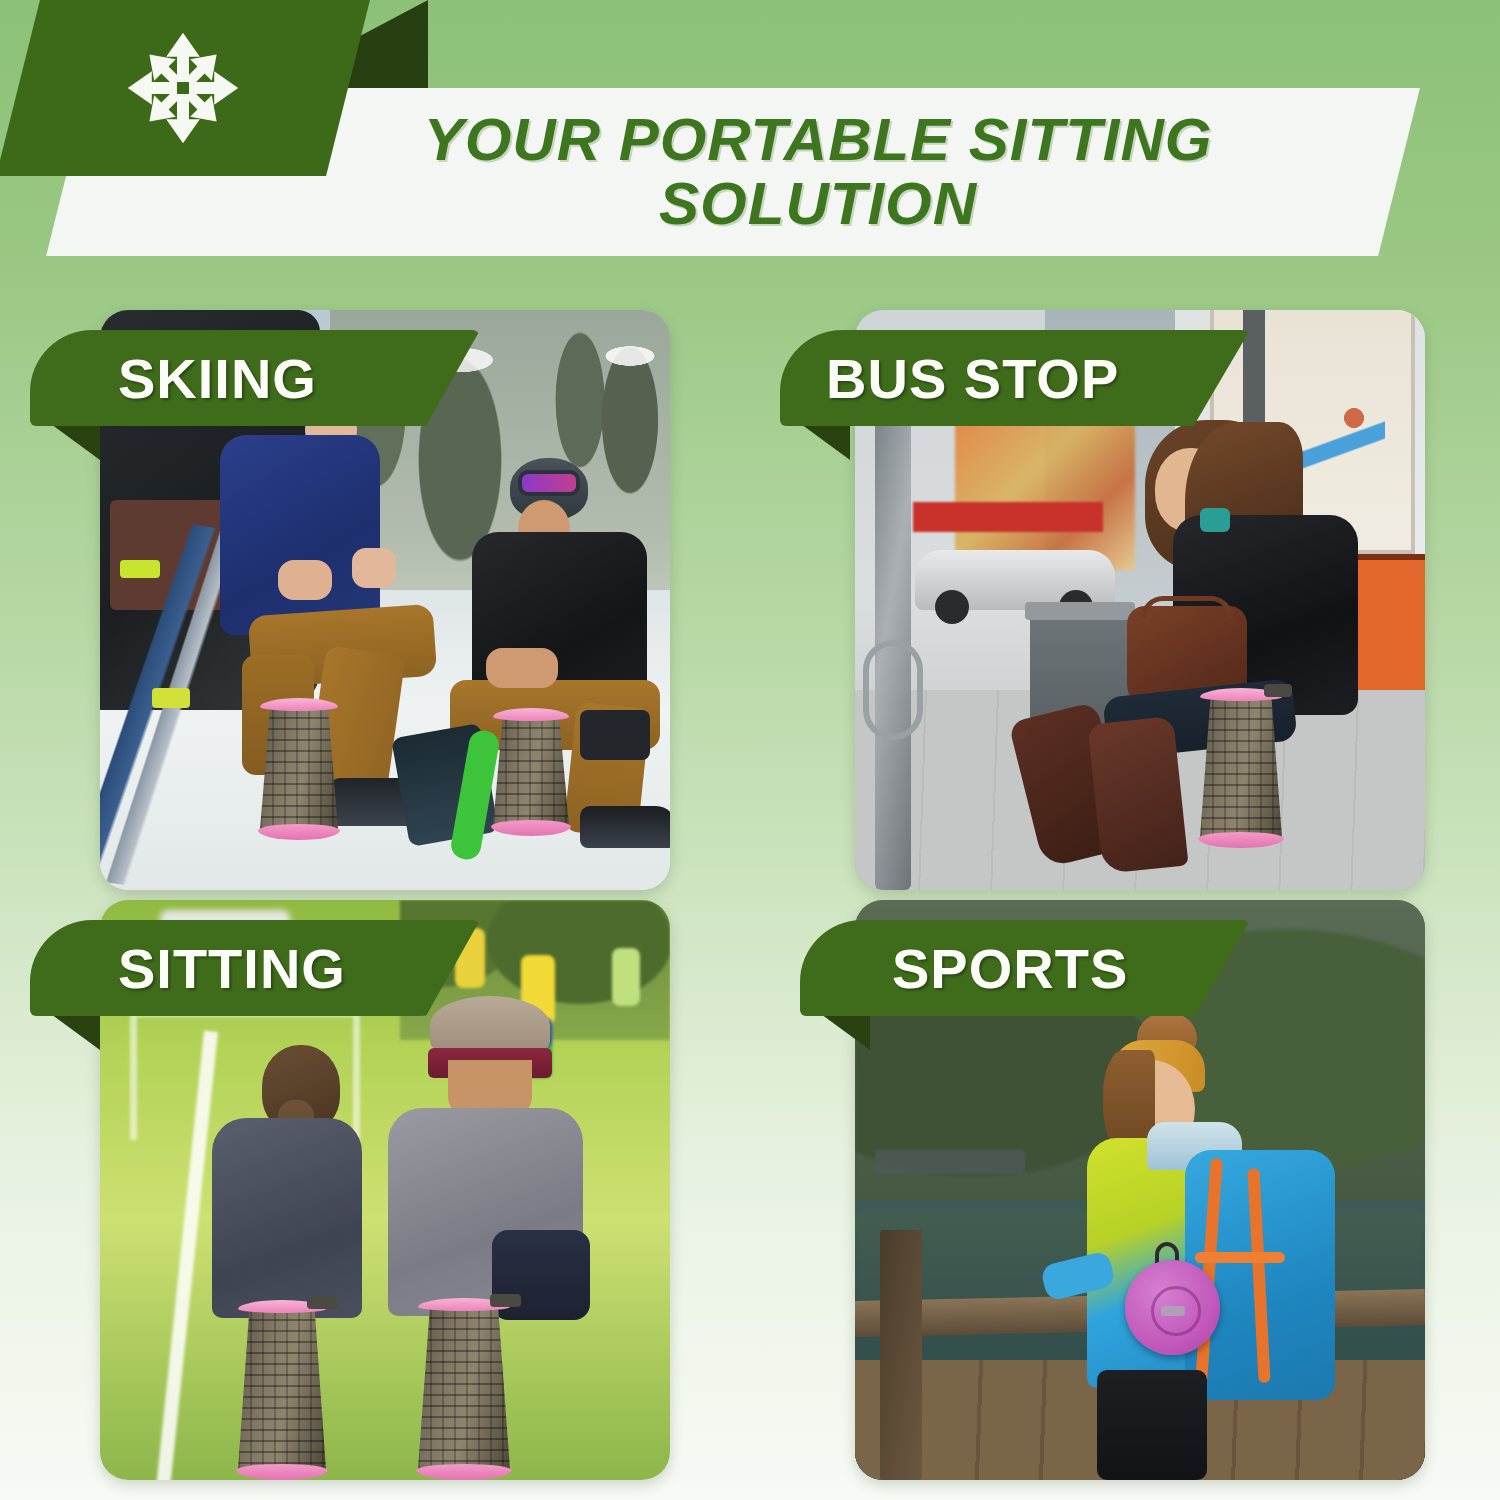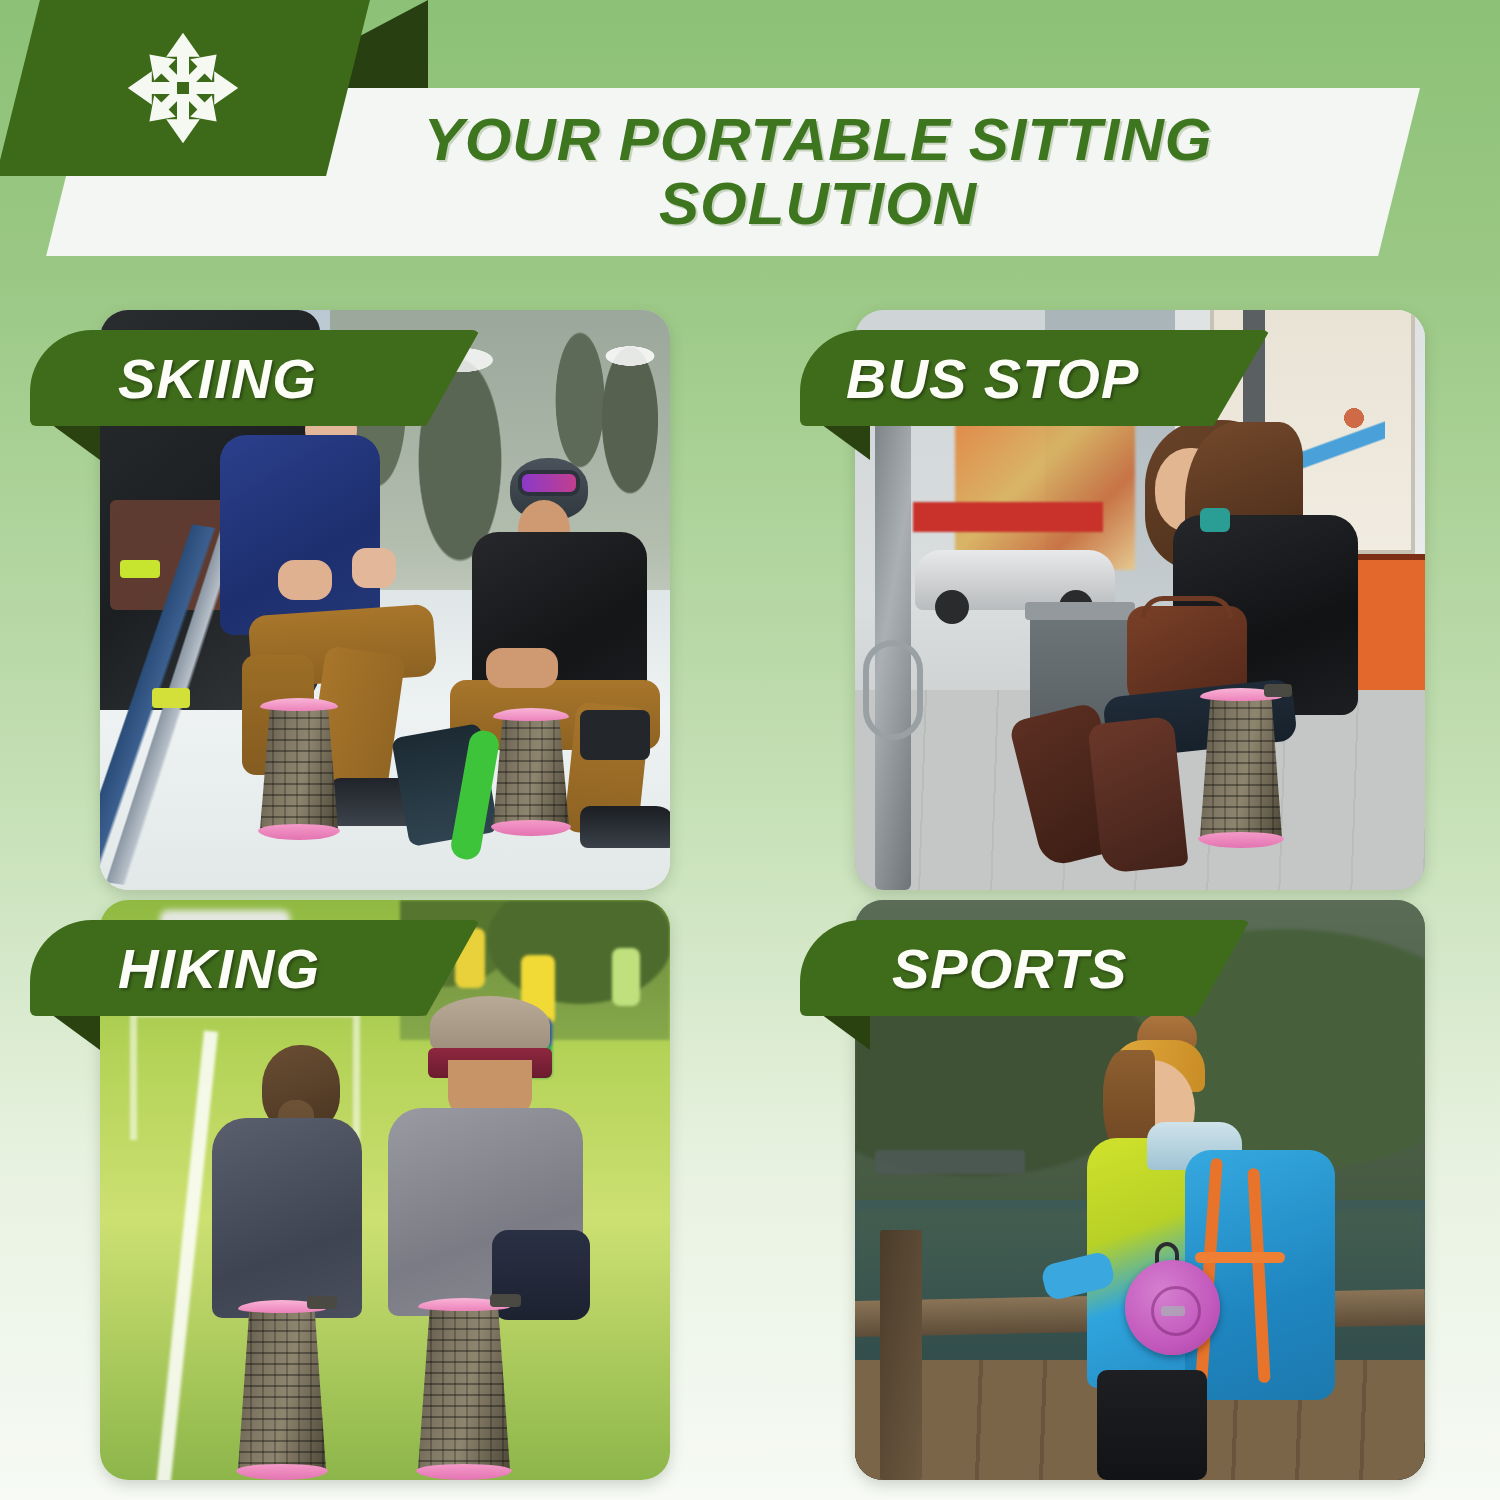--- a/index.html
+++ b/index.html
@@ -57,40 +57,40 @@
   .card.c1 { left:100px; top:40px; }
   .card.c2 { left:855px; top:40px; }
   .card.c3 { left:100px; top:630px; }
   .card.c4 { left:855px; top:630px; }
 
   .photo { position:absolute; inset:0; }
 
   
   .labelwrap { position:absolute; z-index:6; height:96px; }
   .labelwrap.l1 { left:30px;  top:330px; width:450px; }
-  .labelwrap.l2 { left:800px; top:330px; width:470px; }
+  .labelwrap.l2 { left:780px; top:330px; width:470px; }
   .labelwrap.l3 { left:30px;  top:920px; width:450px; }
   .labelwrap.l4 { left:800px; top:920px; width:450px; }
 
   .label-fold {
     position:absolute; left:10px; top:86px; width:60px; height:44px;
     background:#2a420f;
     clip-path:polygon(0 0, 100% 0, 100% 100%);
     z-index:1;
   }
   .label-shape {
     position:absolute; left:0; top:0; width:100%; height:96px;
     background:#3f6c1b;
     border-radius:62px 8px 62px 6px;
     clip-path:polygon(0% 0%, 100% 0%, 88% 100%, 0% 100%);
     z-index:2;
     display:flex; align-items:center;
   }
   .label-text {
-    font-size:56px; font-weight:bold; font-style:italic; color:#fdfdf7;
+    font-size:56px; font-weight:bold; color:#fdfdf7;
     letter-spacing:1px; white-space:nowrap;
     text-shadow:2px 2px 3px rgba(0,0,0,.35);
     padding-left:88px;
   }
   .labelwrap.l2 .label-text { padding-left:46px; }
   .labelwrap.l4 .label-text { padding-left:92px; }
 
   
   .sky, .ground, .obj { position:absolute; }
 
@@ -445,21 +445,21 @@
 <div class="labelwrap l2">
   <div class="label-fold"></div>
   <div class="label-shape">
     <span class="label-text">BUS STOP</span>
   </div>
 </div>
 
 <div class="labelwrap l3">
   <div class="label-fold"></div>
   <div class="label-shape">
-    <span class="label-text">HIKING</span>
+    <span class="label-text">SITTING</span>
   </div>
 </div>
 
 <div class="labelwrap l4">
   <div class="label-fold"></div>
   <div class="label-shape">
     <span class="label-text">SPORTS</span>
   </div>
 </div>
 

